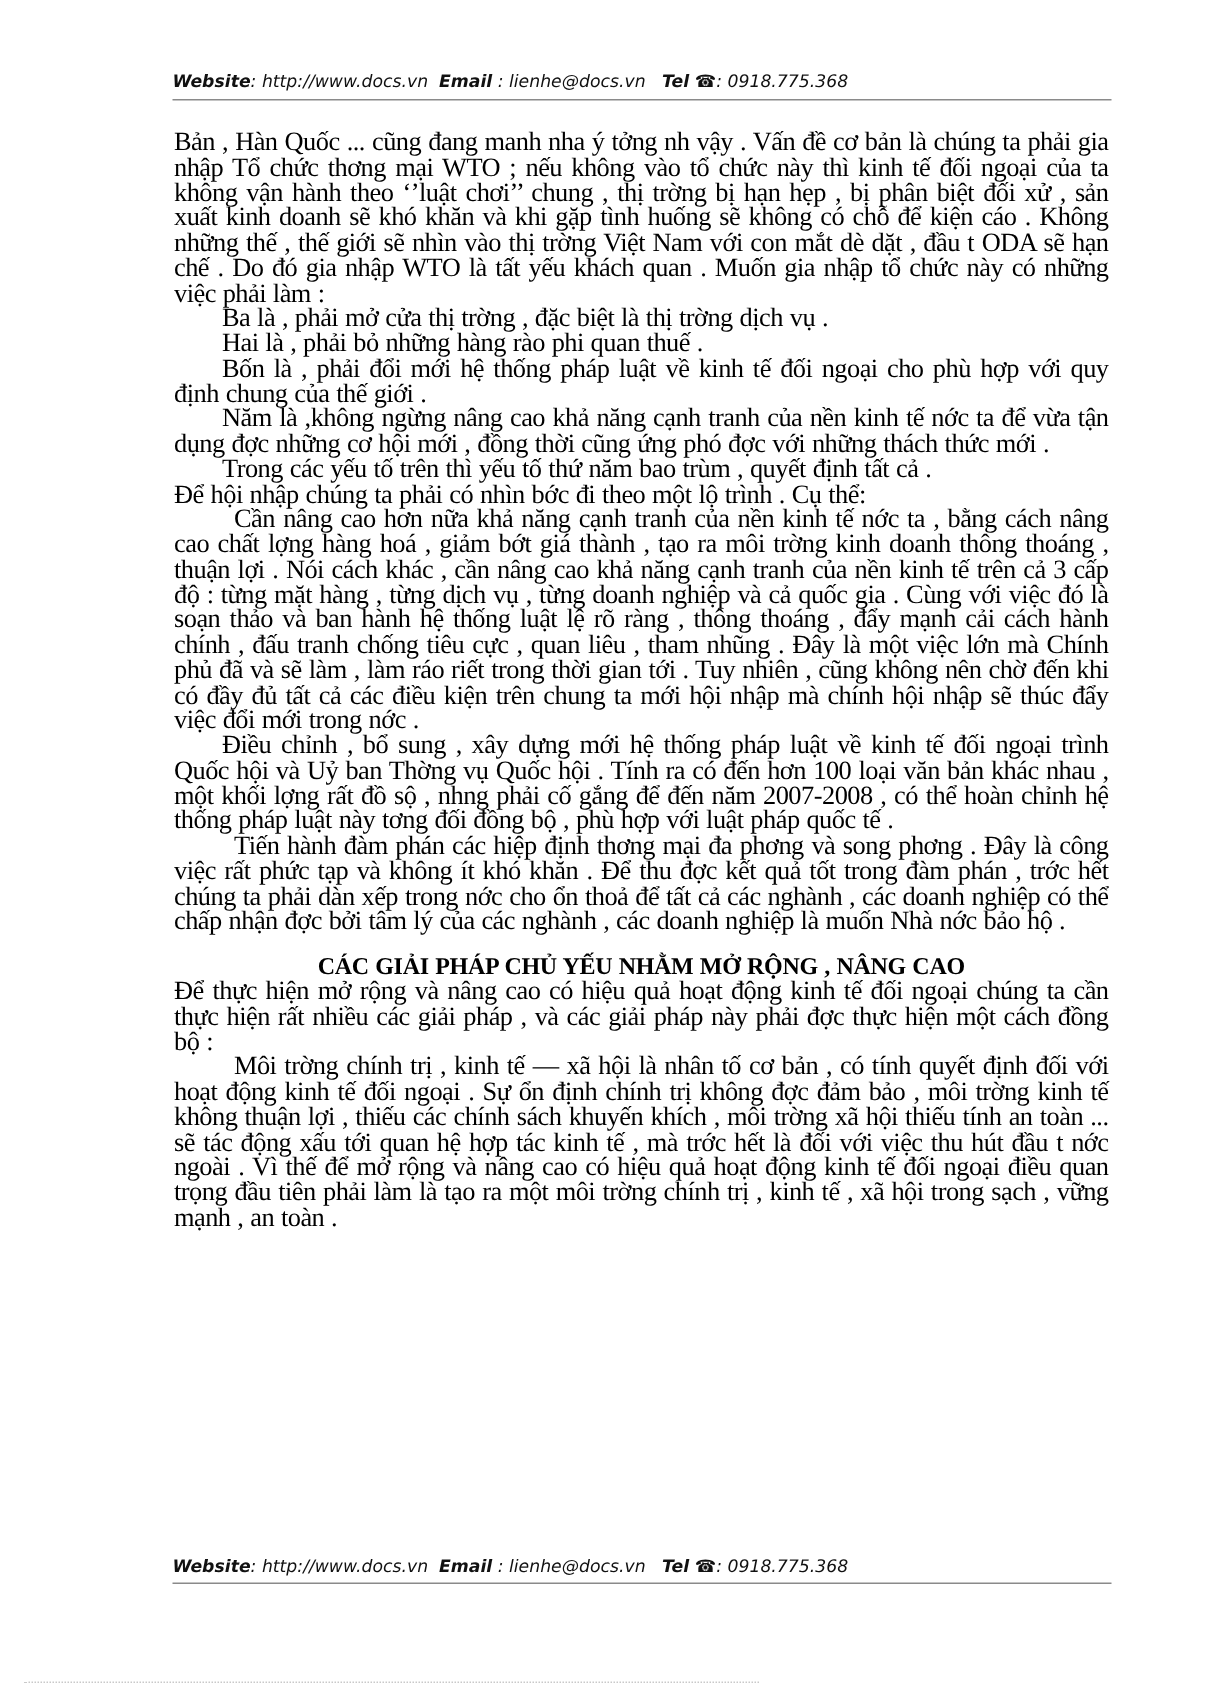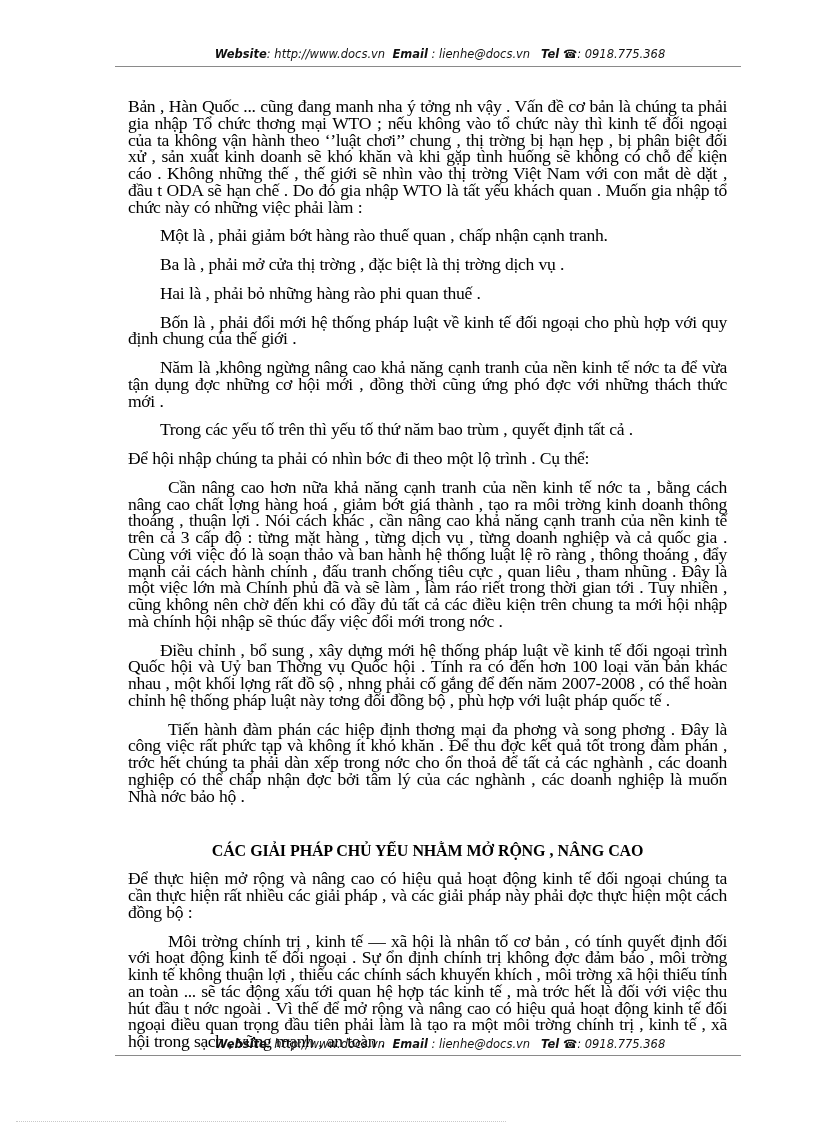--- a/index.html
+++ b/index.html
@@ -1,19 +1,19 @@
 <!DOCTYPE html>
 <html><head>
 <meta charset="utf-8">
 <style>
   html, body { margin: 0; padding: 0; background: #ffffff; }
   body { width: 816px; height: 1123px; position: relative; overflow: hidden; }
   .page { position: absolute; left: 0; top: 0; width: 816px; height: 1123px; background: #fff; }
   .hdr, .ftr {
-    position: absolute; left: 127px; width: 626px; text-align: center;
+    position: absolute; left: 115px; width: 626px; text-align: left;
     font-family: "DejaVu Sans", sans-serif; font-size: 11.5px; color: #111;
     font-style: italic; white-space: nowrap;
   }
   .hdr { top: 47px; }
   .ftr { top: 1037px; }
   .hdr b, .ftr b { font-weight: bold; }
   .rule {
     position: absolute; left: 115px; width: 626px; height: 0;
     border-top: 1px solid #8a8a8a;
   }
@@ -21,21 +21,21 @@
   .rule.bot { top: 1055px; }
   .bottom-dots {
     position: absolute; left: 16px; width: 490px; top: 1121px; height: 0;
     border-top: 1px dotted #c9c9c9;
   }
   .body {
     position: absolute; left: 116px; top: 86px; width: 623px;
     font-family: "Liberation Serif", serif; font-size: 17.6px; line-height: 16.75px;
     color: #000; text-align: justify; letter-spacing: -0.35px; word-spacing: 0.5px;
   }
-  .body p { margin: 12px; }
+  .body p { margin: 0; }
   .ind1 { text-indent: 32px; }
   .ind2 { text-indent: 40px; }
   .ind3 { text-indent: 22px; }
   .gap { height: 16px; }
   .chap { text-align: center; font-size: 17px; line-height: 14px; }
   .chap.title { font-weight: bold; font-size: 16px; line-height: 14px; letter-spacing: -0.2px; }
 </style>
 </head>
 <body>
 
@@ -44,21 +44,20 @@
   <div class="hdr">
     <b>Website</b><span>: http://www.docs.vn</span>&nbsp;
     <b>Email</b><span> : lienhe@docs.vn</span>&nbsp;&nbsp;
     <b>Tel</b>
     <span style="font-style:normal;font-weight:bold;">☎</span><span>: 0918.775.368</span>
   </div>
   <div class="rule top"></div>
 
   <div class="body">
     <p>Bản , Hàn Quốc ... cũng đang manh nha ý tởng  nh  vậy . Vấn đề cơ bản là chúng ta phải gia nhập Tổ chức thơng  mại WTO ; nếu không vào tổ chức này thì kinh tế đối ngoại của ta không vận hành theo ‘’luật chơi’’ chung , thị trờng bị hạn hẹp , bị phân biệt đối xử , sản xuất kinh doanh sẽ khó khăn và khi gặp tình huống sẽ không có chỗ để kiện cáo . Không những thế , thế giới sẽ nhìn vào thị trờng  Việt Nam với con mắt dè dặt , đầu t  ODA sẽ hạn chế . Do đó gia nhập WTO là tất yếu khách quan . Muốn gia nhập tổ chức này có những việc phải làm :</p>
-    <p class="ind1">Một là , phải giảm bớt hàng rào thuế quan , chấp nhận cạnh tranh.</p>
     <p class="ind1">Ba là , phải mở cửa thị trờng  , đặc biệt là thị trờng  dịch  vụ .</p>
     <p class="ind1">Hai là , phải bỏ những hàng rào phi quan thuế .</p>
     <p class="ind1">Bốn là , phải đổi mới hệ thống pháp luật về kinh tế đối ngoại cho phù hợp với quy định chung của thế giới .</p>
     <p class="ind1">Năm là ,không ngừng nâng cao khả năng cạnh tranh của nền kinh tế nớc  ta để vừa tận dụng đợc  những cơ hội mới , đồng thời cũng ứng phó đợc  với những thách thức mới .</p>
     <p class="ind1">Trong các yếu tố trên thì yếu tố thứ năm bao trùm , quyết định tất cả .</p>
     <p>Để hội nhập chúng ta phải có nhìn bớc  đi theo một lộ trình . Cụ thể:</p>
     <p class="ind2">Cần nâng cao hơn nữa khả năng cạnh tranh của nền kinh tế nớc  ta , bằng cách nâng cao chất lợng  hàng hoá , giảm bớt giá thành , tạo ra môi trờng  kinh doanh thông thoáng , thuận lợi . Nói cách khác , cần nâng cao khả năng cạnh tranh của nền kinh tế trên cả 3 cấp độ : từng mặt hàng , từng dịch vụ , từng doanh nghiệp và cả quốc gia . Cùng với việc đó là soạn thảo và ban hành hệ thống luật lệ rõ ràng , thông thoáng , đẩy mạnh cải cách hành chính , đấu tranh chống tiêu cực , quan liêu , tham nhũng . Đây là một việc lớn mà Chính phủ đã và sẽ làm , làm ráo riết trong thời gian tới . Tuy nhiên , cũng không nên chờ đến khi có đầy đủ tất cả các điều kiện trên chung ta mới hội nhập mà chính hội nhập sẽ thúc đẩy việc đổi mới trong nớc  .</p>
     <p class="ind1">Điều chỉnh , bổ sung , xây dựng mới hệ thống pháp luật về kinh tế đối ngoại trình Quốc hội và Uỷ ban Thờng  vụ Quốc hội . Tính ra có đến hơn 100 loại văn bản khác nhau , một khối lợng  rất đồ sộ , nhng  phải cố gắng để đến năm 2007-2008 , có thể hoàn chỉnh hệ thống pháp luật này tơng  đối đồng bộ , phù hợp với luật pháp quốc tế .</p>
     <p class="ind2">Tiến hành đàm phán các hiệp định thơng  mại đa phơng  và song phơng  . Đây là công việc rất phức tạp và không ít khó khăn . Để thu đợc  kết quả tốt trong đàm phán , trớc  hết chúng ta phải dàn xếp trong nớc  cho ổn thoả để tất cả các nghành , các doanh nghiệp có thể chấp nhận đợc  bởi tâm lý của các nghành , các doanh nghiệp là muốn Nhà nớc  bảo hộ .</p>
     <div class="gap"></div>

